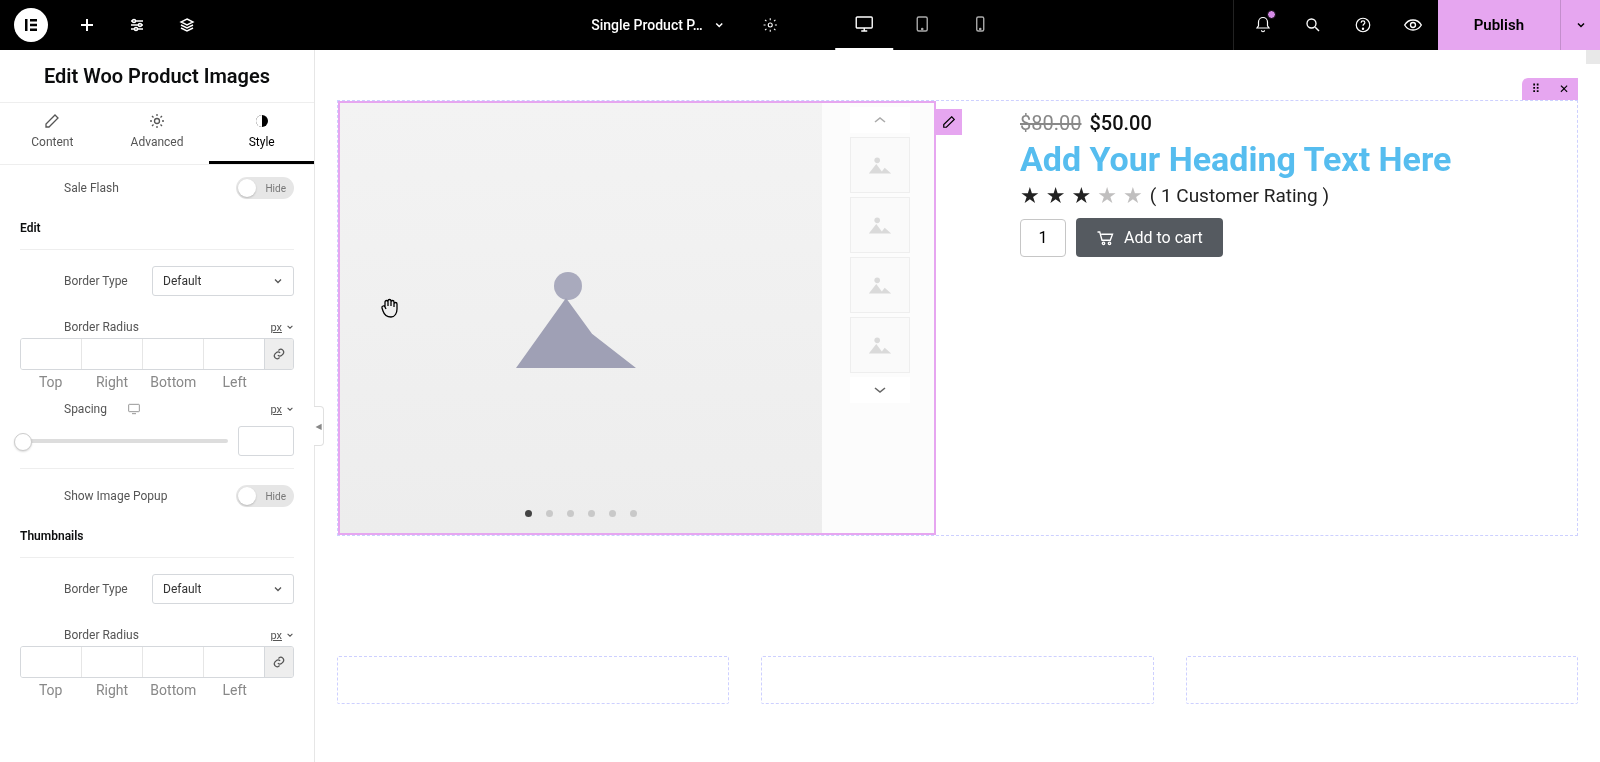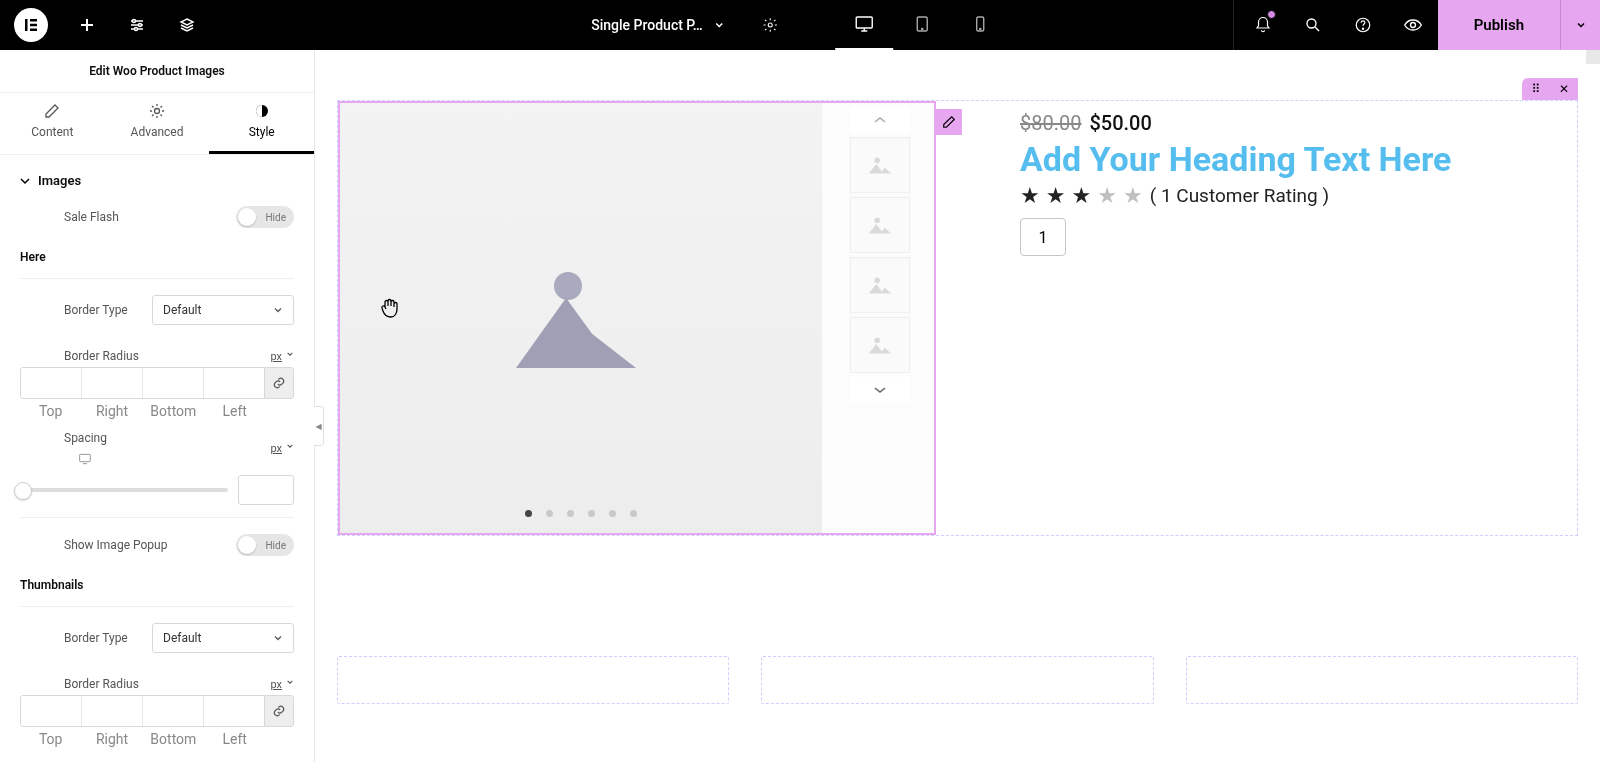--- a/index.html
+++ b/index.html
@@ -17,35 +17,35 @@
   .topbar-right { margin-left: auto; display: flex; align-items: center; height: 50px; }
   .tb-right-icon { width: 50px; height: 50px; display: flex; align-items: center; justify-content: center; cursor: pointer; position: relative; }
   .notif-dot { position: absolute; top: 10px; right: 12px; width: 9px; height: 9px; border-radius: 50%; background: #d48ae6; border: 1px solid #000; }
   .publish-btn { height: 50px; background: #e6a6f0; color: #000; font-weight: 600; font-size: 15px; padding: 0 36px; display: flex; align-items: center; cursor: pointer; }
   .publish-caret { height: 50px; width: 40px; background: #e6a6f0; display: flex; align-items: center; justify-content: center; cursor: pointer; border-left: 1px solid rgba(0,0,0,.15); }
   .vr { width: 1px; height: 50px; background: #222; margin: 0 4px; }
 
   .workspace { display: flex; height: calc(762px - 50px); }
 
   .sidepanel { width: 315px; background: #fff; border-right: 1px solid #e6e6e6; display: flex; flex-direction: column; position: relative; }
-  .panel-title { text-align: center; font-weight: 600; font-size: 12px; color: #0c0d0e; padding: 14px 0; border-bottom: 1px solid #eee; }
+  .panel-title { text-align: center; font-weight: 600; font-size: 20px; color: #0c0d0e; padding: 14px 0; border-bottom: 1px solid #eee; }
   .panel-tabs { display: flex; border-bottom: 1px solid #eee; }
   .ptab { flex: 1; text-align: center; padding: 10px 0 12px; font-size: 12px; color: #555; cursor: pointer; border-bottom: 3px solid transparent; display: flex; flex-direction: column; align-items: center; gap: 6px; }
   .ptab.active { border-bottom-color: #000; color: #000; }
   .ptab svg { width: 16px; height: 16px; }
   .panel-body { flex: 1; overflow-y: auto; padding: 0 20px 20px 20px; font-size: 12px; color: #555; }
   .section-hdr { display: flex; align-items: center; gap: 8px; font-size: 13px; font-weight: 600; color: #0c0d0e; padding: 18px 0 6px; cursor: pointer; }
   .row { display: flex; align-items: center; justify-content: space-between; padding: 12px 0; margin-left: 44px; }
   .row-label { color: #555; font-size: 12px; }
   .subhead { font-weight: 600; color: #0c0d0e; padding: 10px 0; font-size: 12px; }
   .hr { height: 1px; background: #eee; margin: 4px 0; }
   .pill-toggle { width: 58px; height: 22px; background: #e6e6e6; border-radius: 12px; position: relative; font-size: 10px; color: #777; display: flex; align-items: center; justify-content: flex-end; padding-right: 8px; cursor: pointer; }
   .pill-toggle::before { content: ''; position: absolute; left: 2px; top: 2px; width: 18px; height: 18px; background: #fff; border-radius: 50%; box-shadow: 0 1px 2px rgba(0,0,0,.2); }
   .select { flex: 1; max-width: 142px; height: 30px; border: 1px solid #d5d8dc; border-radius: 3px; background: #fff; display: flex; align-items: center; justify-content: space-between; padding: 0 10px; font-size: 12px; color: #333; cursor: pointer; }
-  .unit { display: flex; align-items: flex-start; gap: 4px; font-size: 11px; color: #555; cursor: pointer; text-decoration: underline; }
+  .unit { display: flex; align-items: center; gap: 4px; font-size: 11px; color: #555; cursor: pointer; text-decoration: underline; }
   .quad { display: flex; border: 1px solid #d5d8dc; border-radius: 3px; overflow: hidden; }
   .quad input { width: 25%; border: none; border-right: 1px solid #e6e6e6; height: 30px; text-align: center; font-size: 11px; outline: none; }
   .quad input:last-of-type { border-right: none; }
   .link-btn { width: 32px; height: 30px; background: #eee; display: flex; align-items: center; justify-content: center; border-left: 1px solid #d5d8dc; cursor: pointer; }
   .quad-labels { display: flex; font-size: 14px; color: #888; margin-top: 4px; }
   .quad-labels span { width: 25%; text-align: center; }
   .quad-labels .linkspace { width: 32px; }
   .slider-row { display: flex; align-items: center; gap: 10px; padding: 8px 0; }
   .slider { flex: 1; height: 4px; background: #ddd; border-radius: 2px; position: relative; cursor: pointer; }
   .slider::before { content: ''; position: absolute; left: -6px; top: -6px; width: 16px; height: 16px; background: #fff; border: 1px solid #ccc; border-radius: 50%; box-shadow: 0 1px 2px rgba(0,0,0,.15); }
@@ -217,35 +217,29 @@
       <div class="ptab active">
         <svg viewBox="0 0 16 16">
             <circle cx="8" cy="8" r="6" fill="#000"></circle>
             <path d="M8 2a6 6 0 000 12z" fill="#fff"></path>
           </svg>
         <span>Style</span>
       </div>
     </div>
 
     <div class="panel-body">
-      <div class="section-hdr">
-        <svg width="10" height="10" viewBox="0 0 10 10">
-            <path d="M1 3l4 4 4-4" stroke="#000" stroke-width="1.5" fill="none"></path>
-          </svg>
-        <span>Images</span>
-      </div>
 
       <div class="row">
         <span class="row-label">Sale Flash</span>
         <div class="pill-toggle">
             <span>Hide</span>
           </div>
       </div>
 
-      <div class="subhead">Here</div>
+      <div class="subhead">Edit</div>
       <div class="hr"></div>
 
       <div class="row">
         <span class="row-label">Border Type</span>
         <div class="select">
           <span>Default</span>
           <svg width="10" height="10" viewBox="0 0 10 10">
               <path d="M2 3.5l3 3 3-3" stroke="#555" stroke-width="1.3" fill="none"></path>
             </svg>
         </div>
@@ -274,21 +268,21 @@
       </div>
       <div class="quad-labels">
         <span>Top</span>
           <span>Right</span>
           <span>Bottom</span>
           <span>Left</span>
           <span class="linkspace"></span>
       </div>
 
       <div class="row" style="padding-bottom:2px;">
-        <span class="row-label" style="display:flex;align-items:center;gap:8px;flex-direction:column;">
+        <span class="row-label" style="display:flex;align-items:center;gap:20px;">
           <span>Spacing</span>
           <svg width="14" height="12" viewBox="0 0 20 18" stroke="#888" stroke-width="1.3" fill="none">
               <rect x="2" y="2" width="16" height="11" rx="1"></rect>
               <path d="M7 16h6"></path>
             </svg>
         </span>
         <span class="unit">
           <span>px</span>
           <svg width="8" height="8" viewBox="0 0 10 10">
               <path d="M2 3.5l3 3 3-3" stroke="#555" stroke-width="1.3" fill="none"></path>
@@ -444,20 +438,28 @@
           <div class="stars-row">
             <span class="star">★</span>
             <span class="star">★</span>
             <span class="star">★</span>
             <span class="star off">★</span>
             <span class="star off">★</span>
             <span class="rating-txt">( 1 Customer Rating )</span>
           </div>
           <div class="cart-row">
             <input class="qty" value="1" style="">
+            <div class="addcart">
+              <svg width="18" height="16" viewBox="0 0 24 20" stroke="#fff" stroke-width="1.8" fill="none">
+                  <path d="M2 2h3l3 11h11l3-8H7"></path>
+                  <circle cx="10" cy="17" r="1.6"></circle>
+                  <circle cx="18" cy="17" r="1.6"></circle>
+                </svg>
+              <span>Add to cart</span>
+            </div>
           </div>
         </div>
       </div>
 
       <div class="cards-row">
         <div class="card"></div>
         <div class="card"></div>
         <div class="card"></div>
       </div>
     </div>

